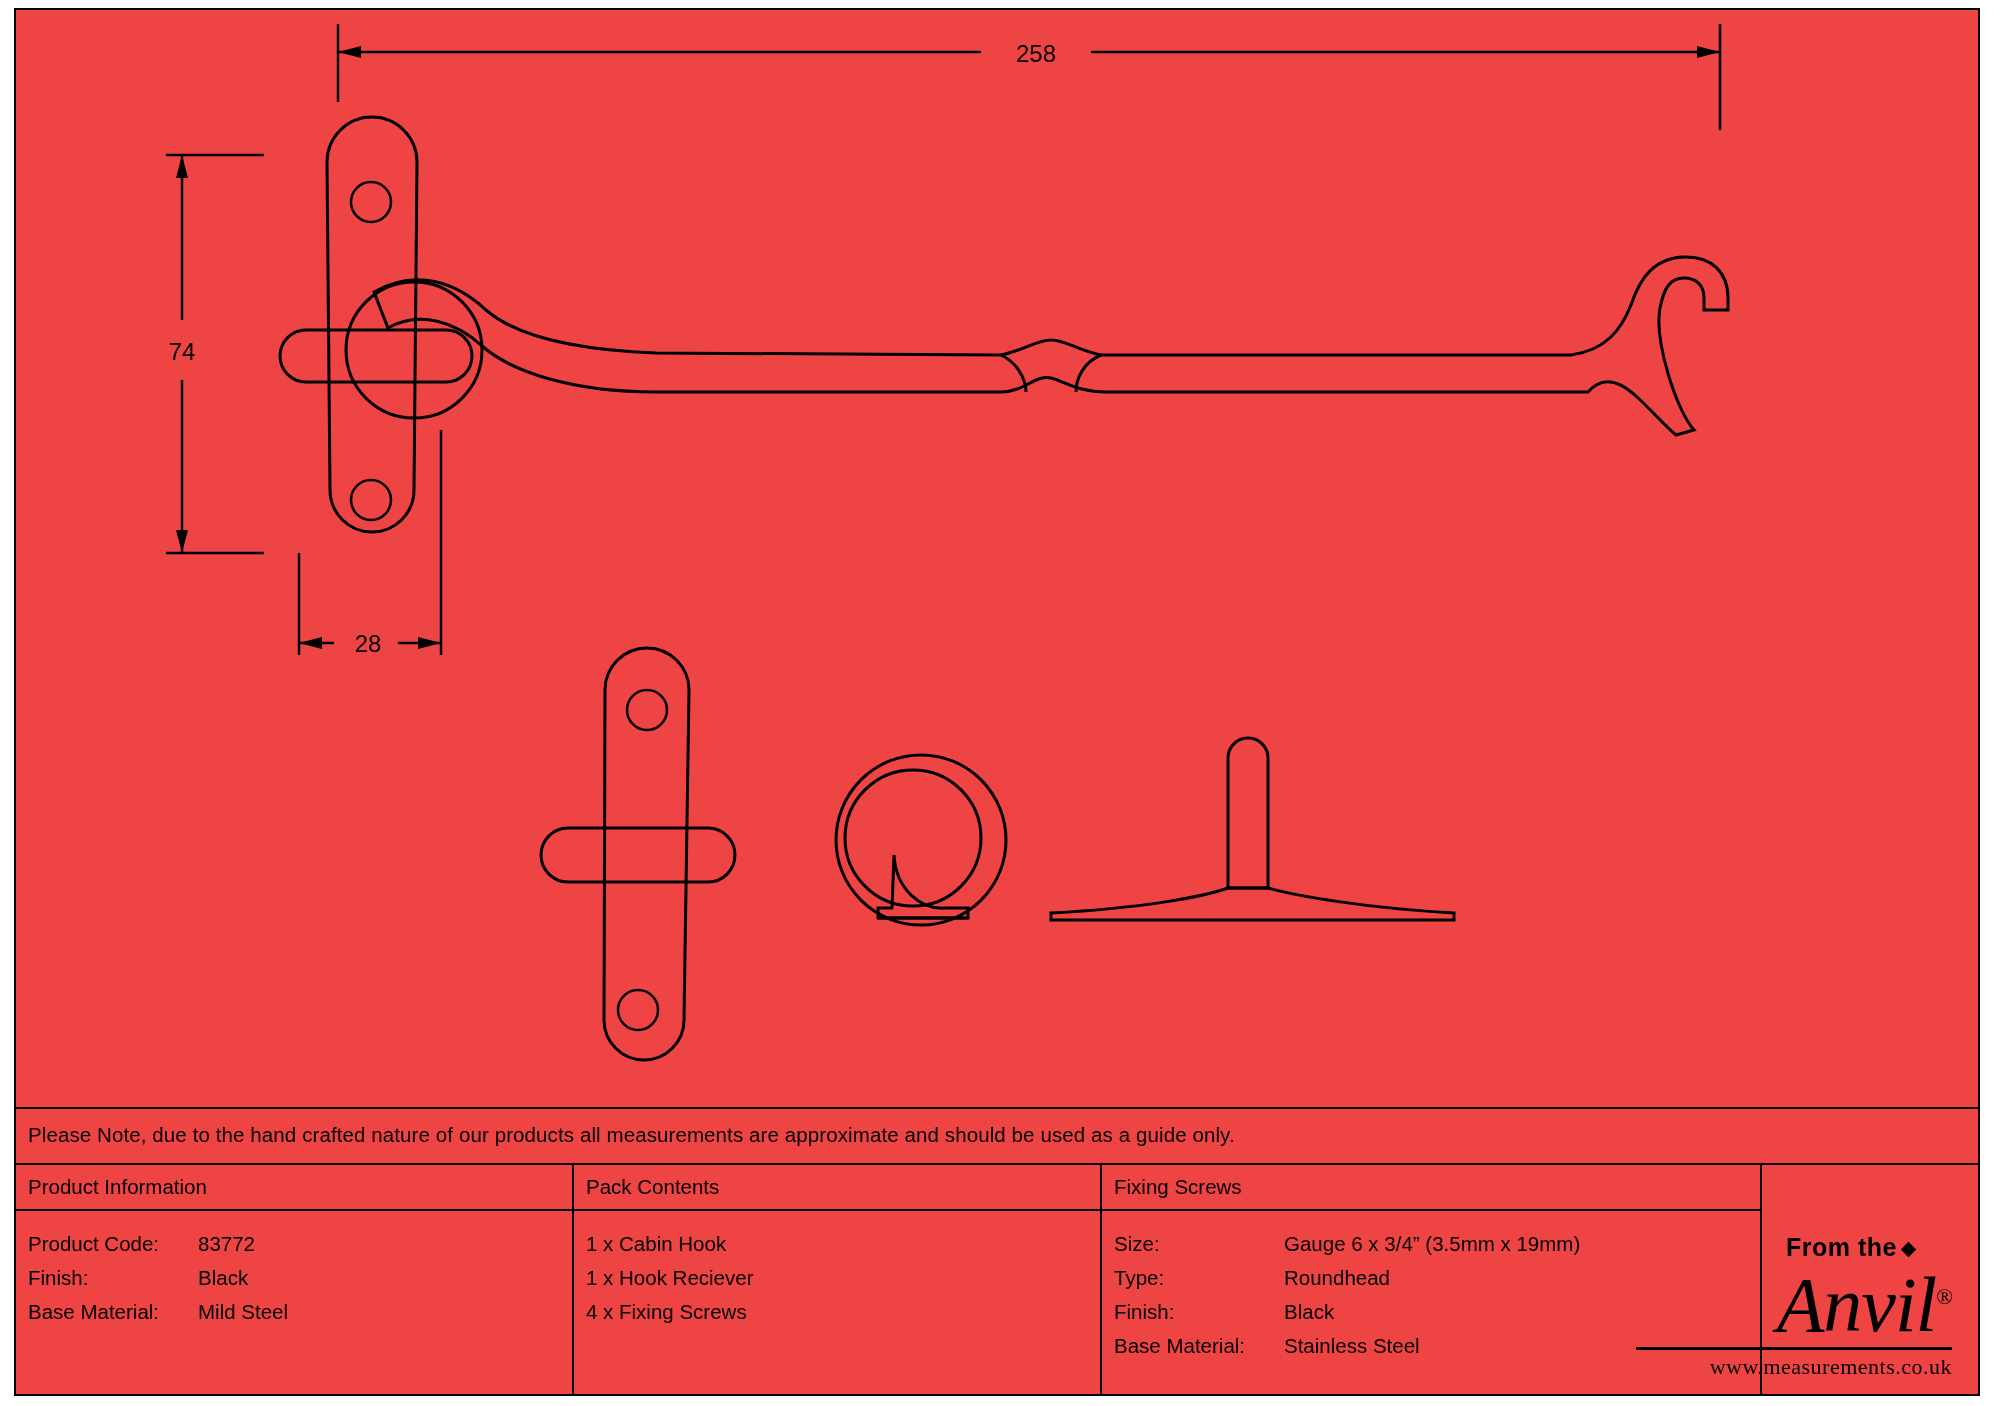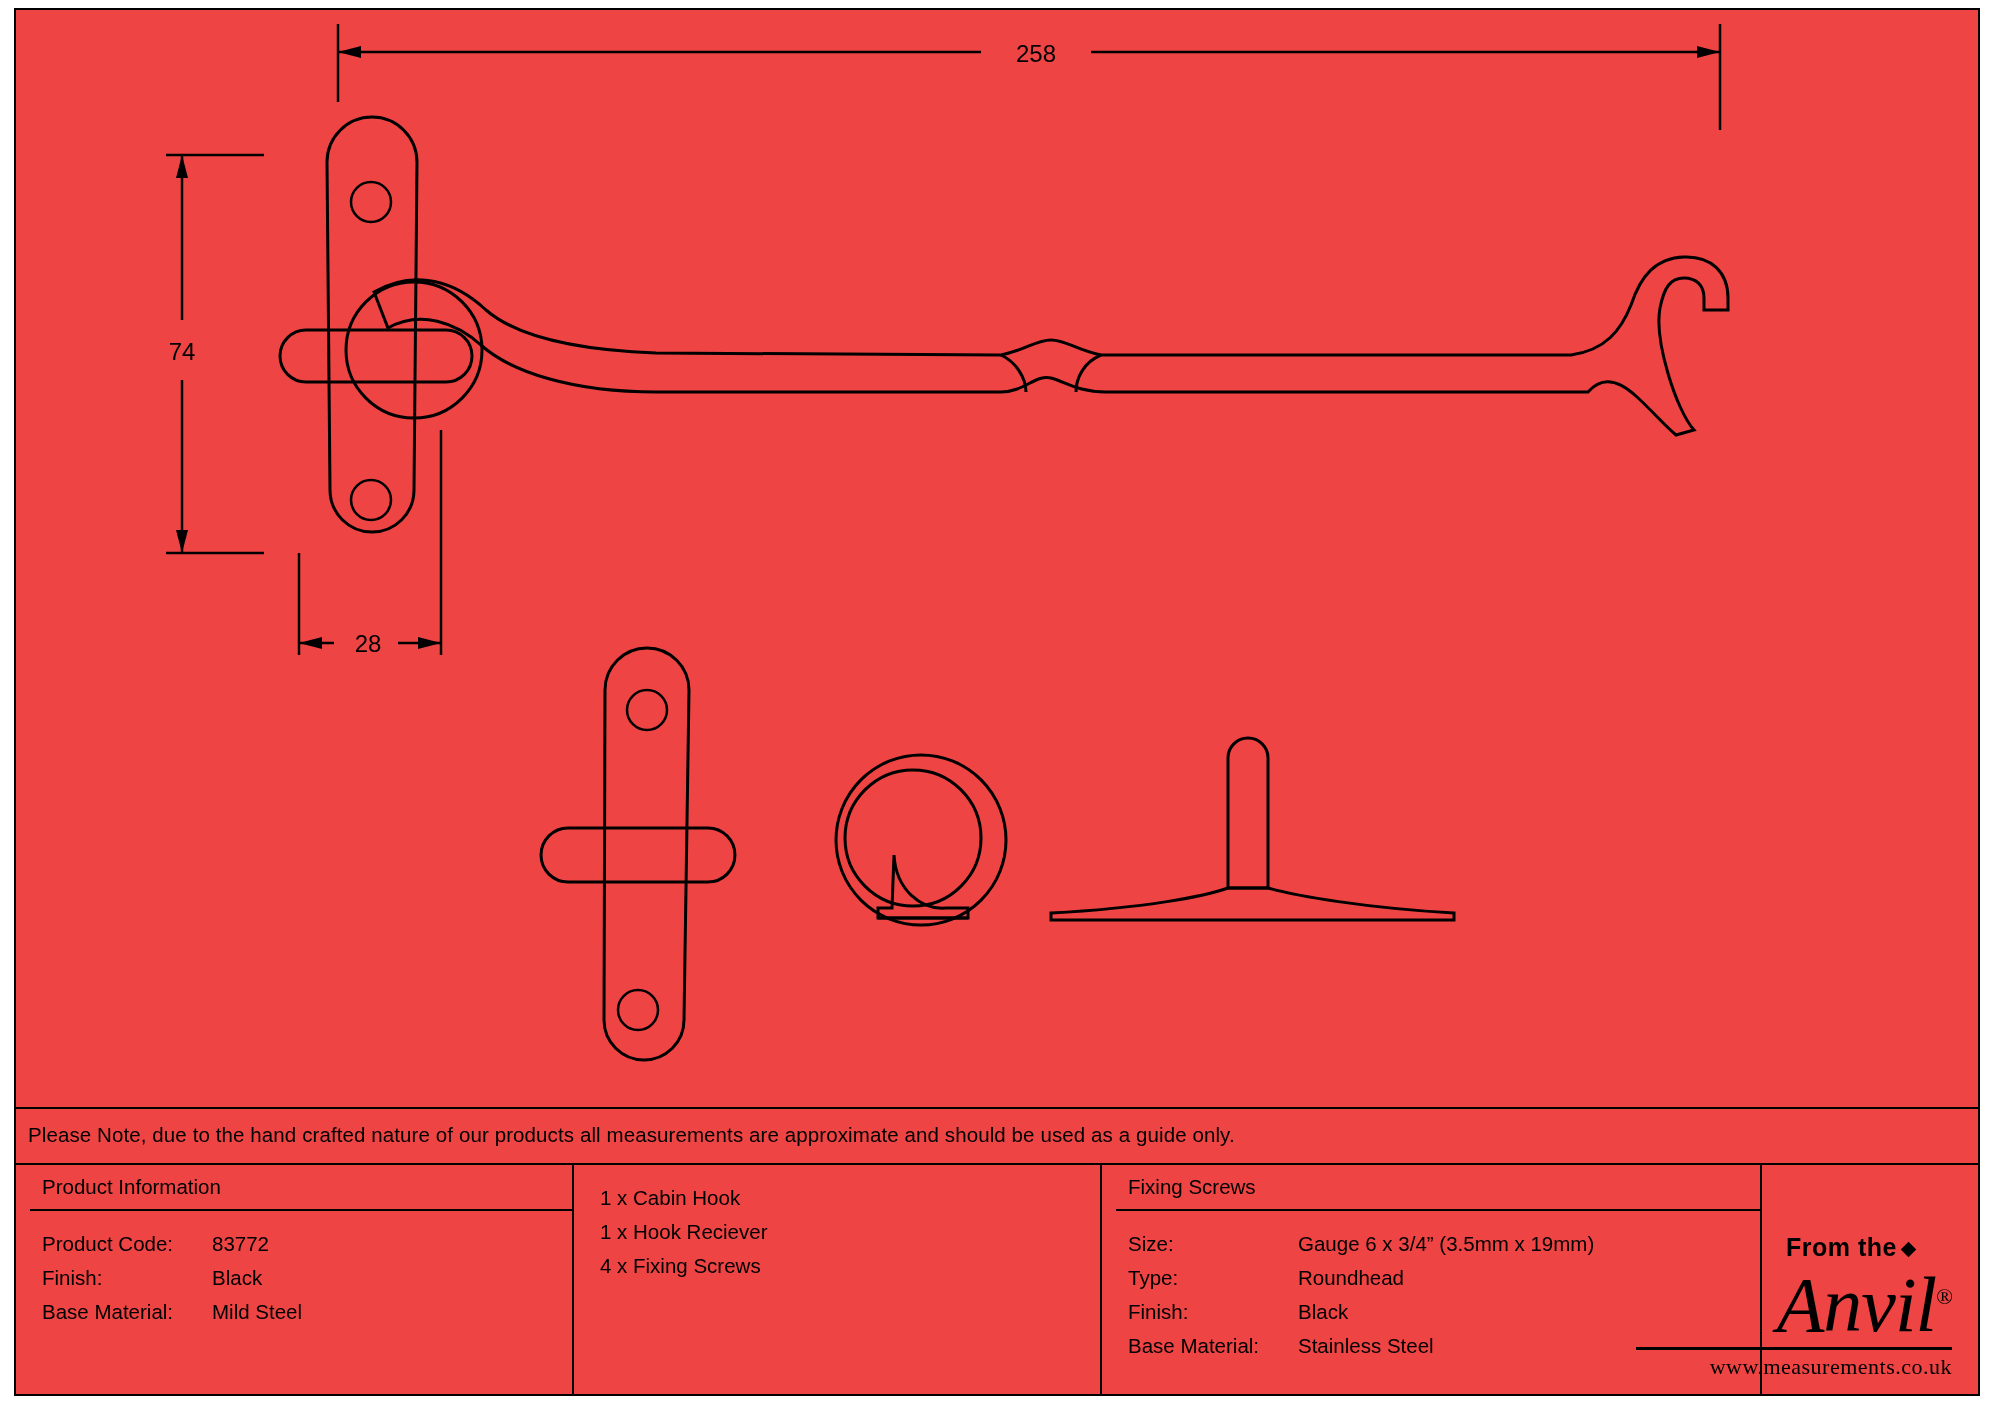--- a/index.html
+++ b/index.html
@@ -60,21 +60,20 @@
     width: 100%;
     height: 233px;
     border-top: 2px solid #000;
     box-sizing: border-box;
     display: flex;
   }
   .col {
     box-sizing: border-box;
     position: relative;
     height: 100%;
-    padding-left: 14px;
   }
   .col-product { width: 558px; border-right: 2px solid #000; }
   .col-pack    { width: 528px; border-right: 2px solid #000; }
   .col-screws  { width: 660px; border-right: 2px solid #000; }
   .col-logo    { flex: 1 1 auto; }
 
   .col-head {
     height: 46px;
     border-bottom: 2px solid #000;
     box-sizing: border-box;
@@ -286,20 +285,21 @@
           <span class="v">Black</span>
         </div>
         <div class="kv">
           <span class="k">Base Material:</span>
           <span class="v">Mild Steel</span>
         </div>
       </div>
     </div>
 
     <div class="col col-pack">
+      <div class="col-head">Pack Contents</div>
       <div class="col-body">
         <div class="plain-line">1 x Cabin Hook</div>
         <div class="plain-line">1 x Hook Reciever</div>
         <div class="plain-line">4 x Fixing Screws</div>
       </div>
     </div>
 
     <div class="col col-screws">
       <div class="col-head">Fixing Screws</div>
       <div class="col-body">

